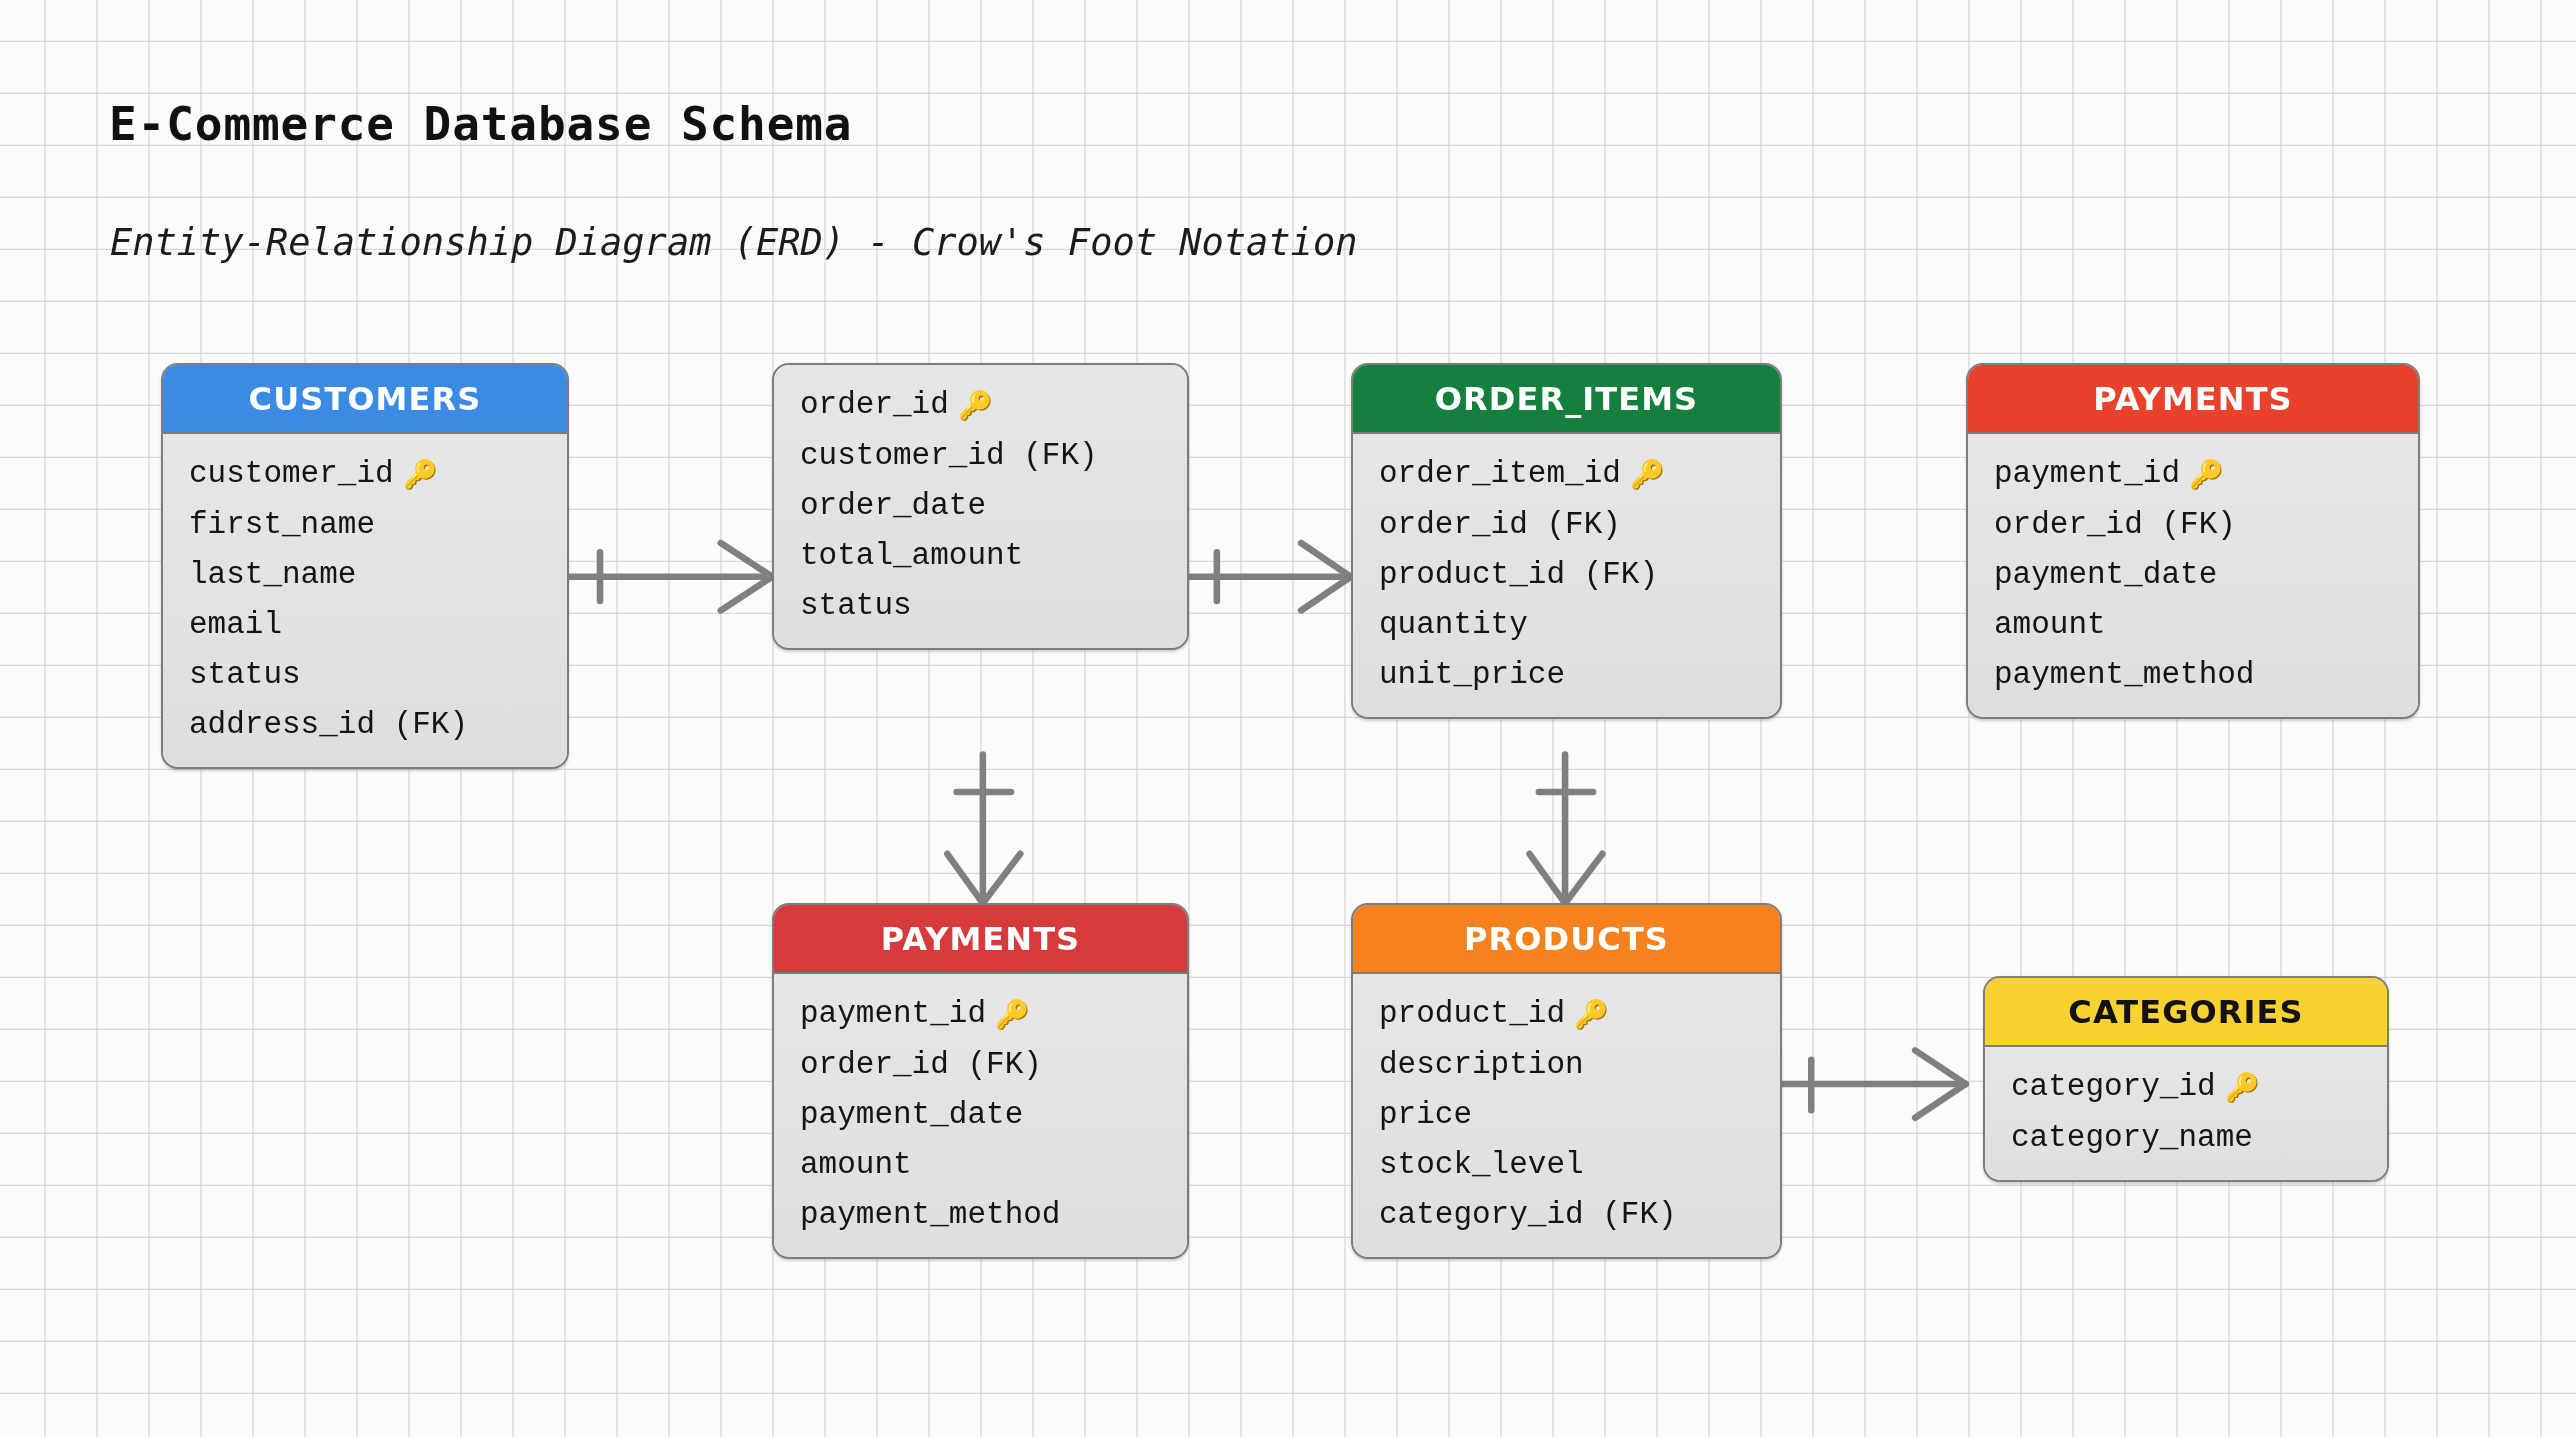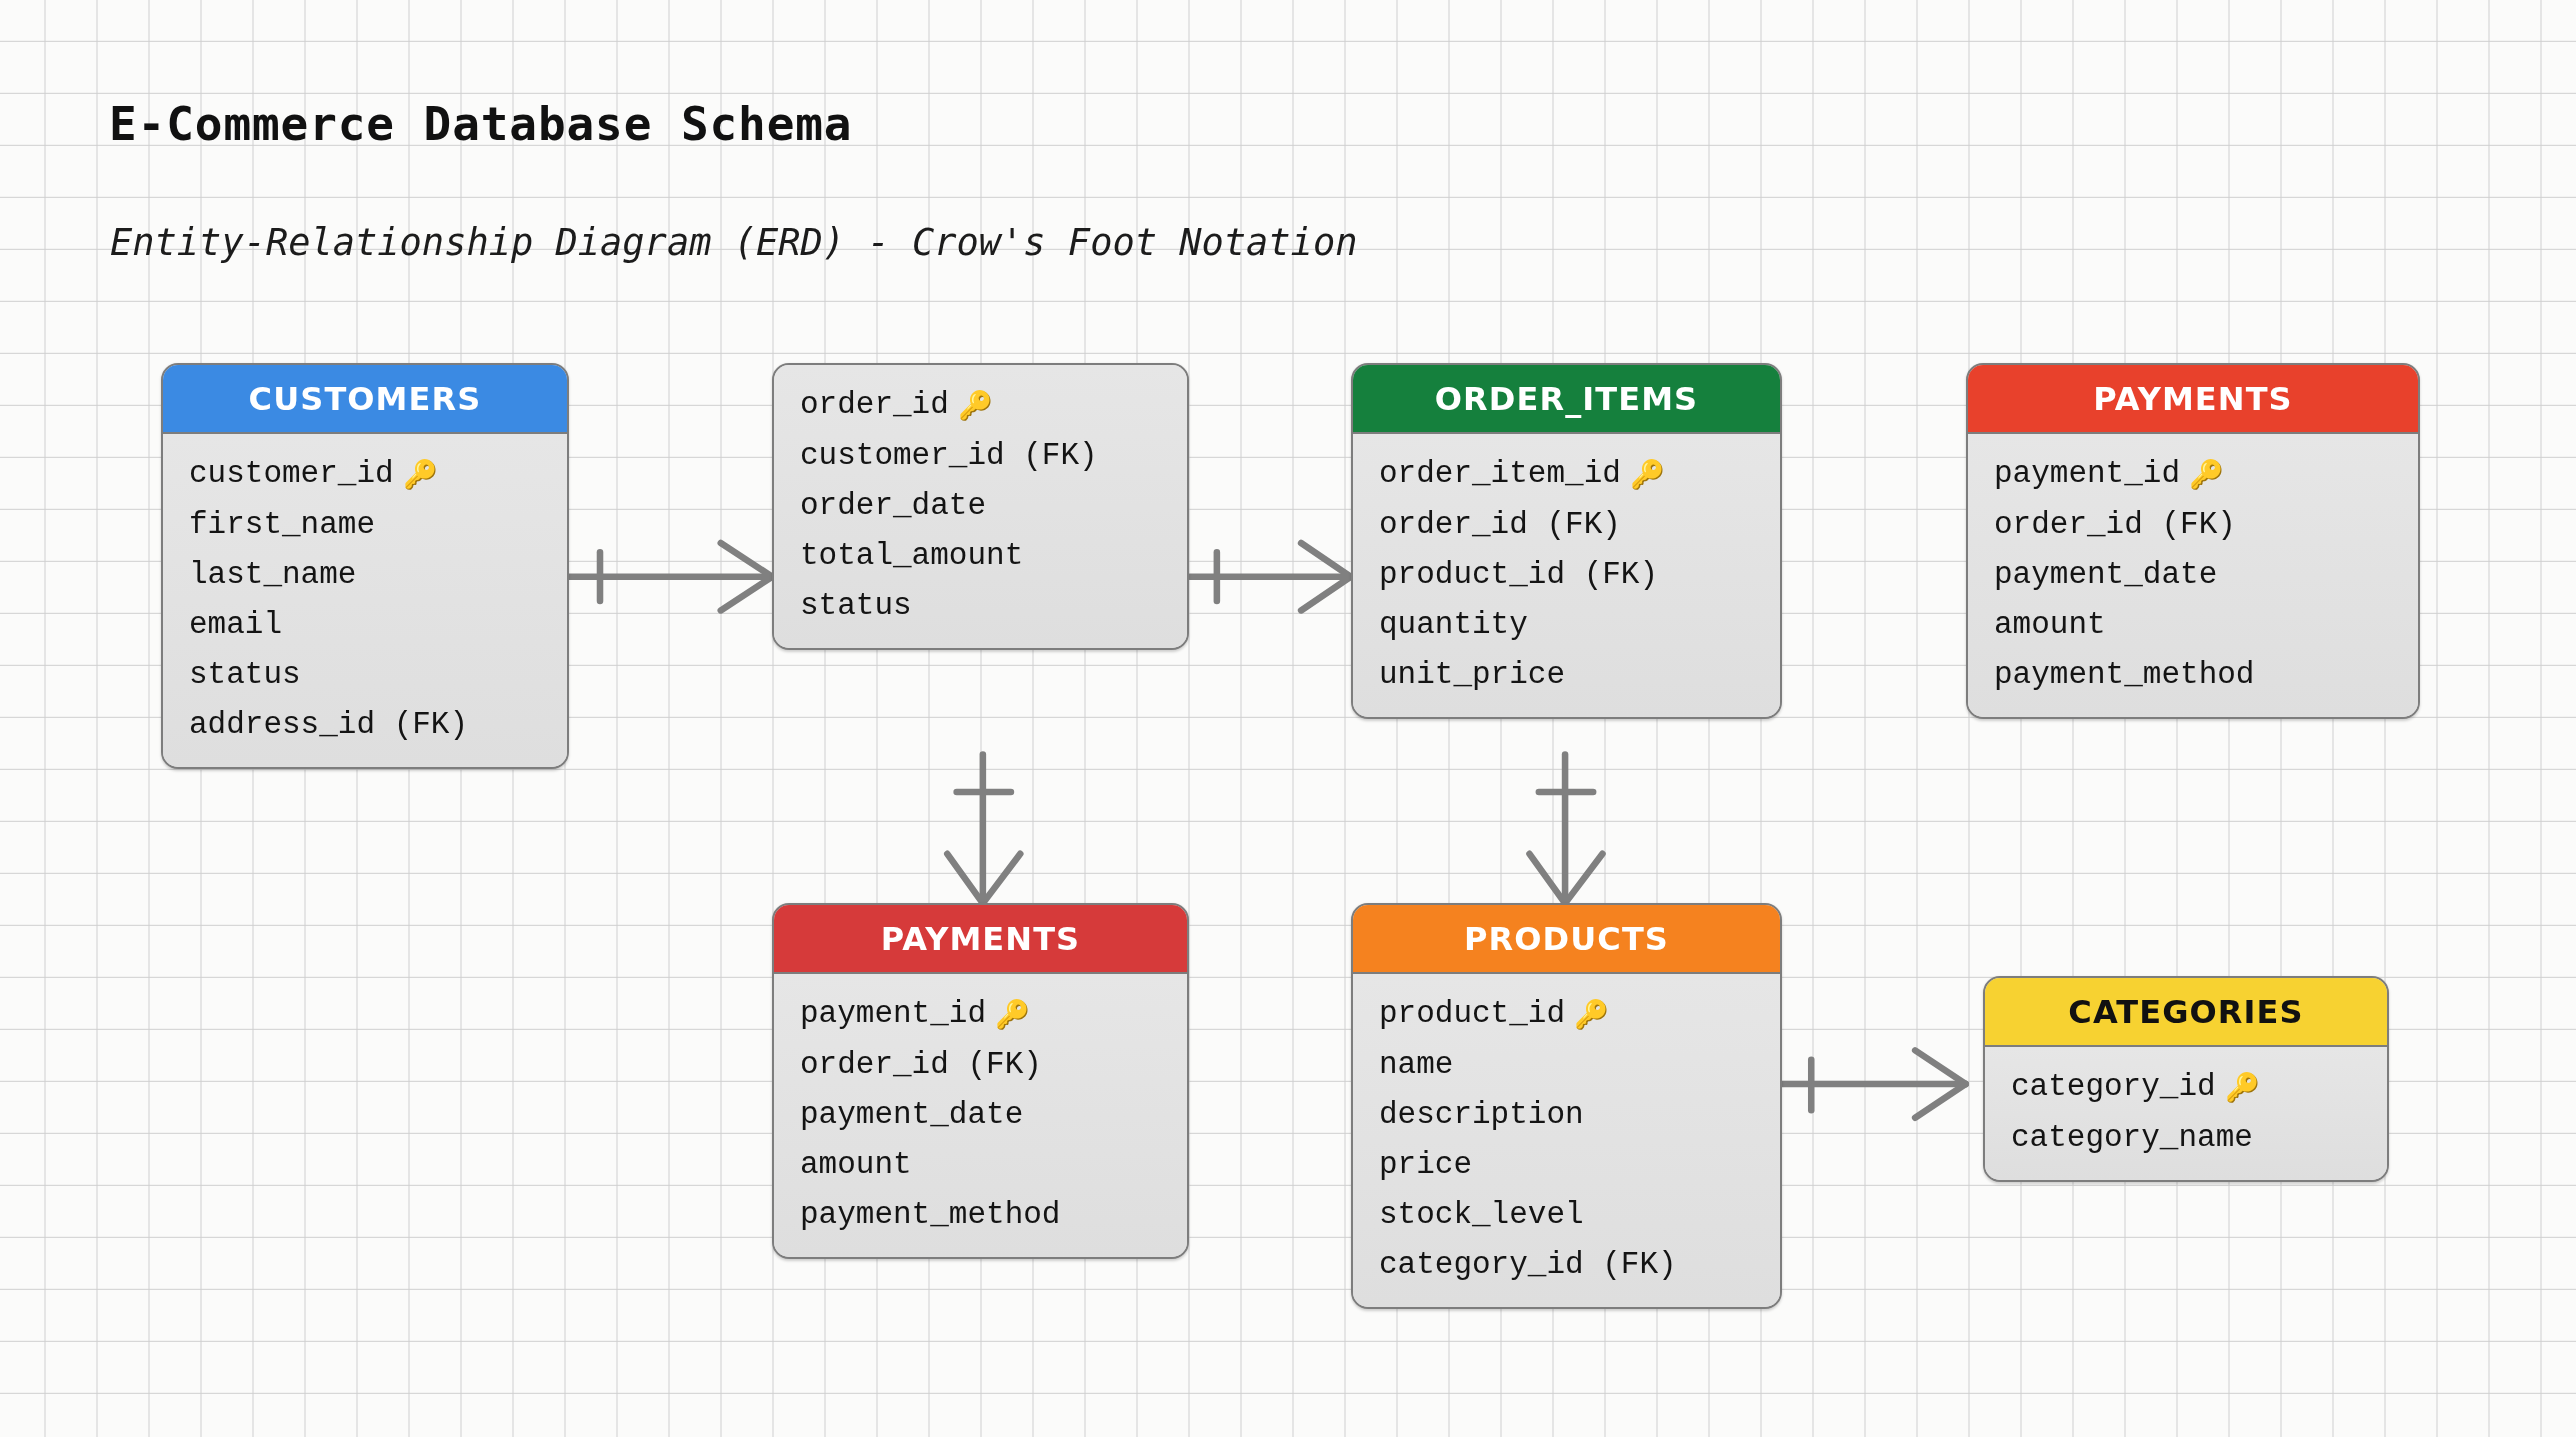--- a/index.html
+++ b/index.html
@@ -198,21 +198,20 @@
       <div class="field">payment_date</div>
       <div class="field">amount</div>
       <div class="field">payment_method</div>
     </div>
   </div>
 
   <div class="entity" style="left:1351px; top:903px; width:431px;">
     <div class="entity-header" style="background:#f5821f;">PRODUCTS</div>
     <div class="entity-body">
       <div class="field"><span>product_id</span><span class="pk-icon">🔑</span></div>
-      <div class="field">name</div>
       <div class="field">description</div>
       <div class="field">price</div>
       <div class="field">stock_level</div>
       <div class="field">category_id (FK)</div>
     </div>
   </div>
 
   <div class="entity" style="left:1966px; top:976px; width:406px;margin-left:17px;">
     <div class="entity-header dark-title" style="background:#f7d231;">CATEGORIES</div>
     <div class="entity-body">

